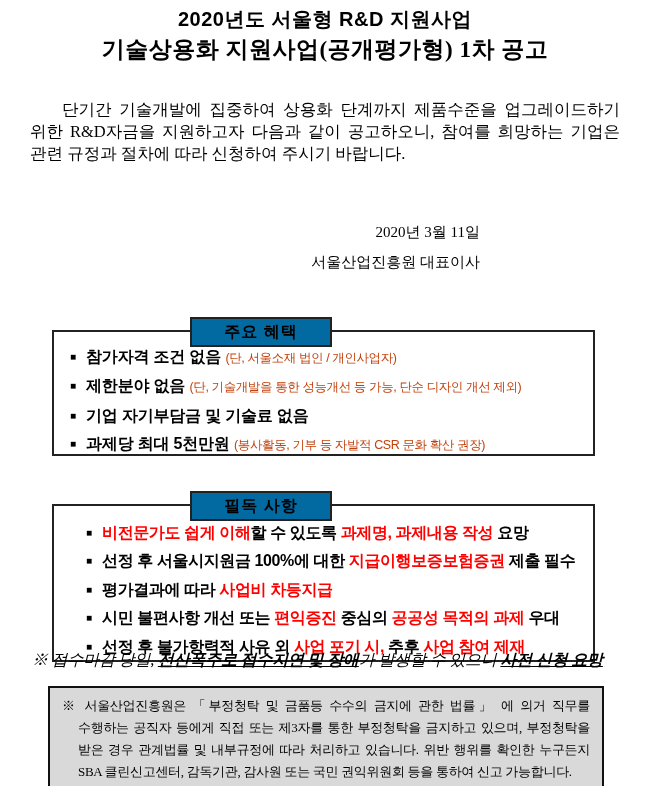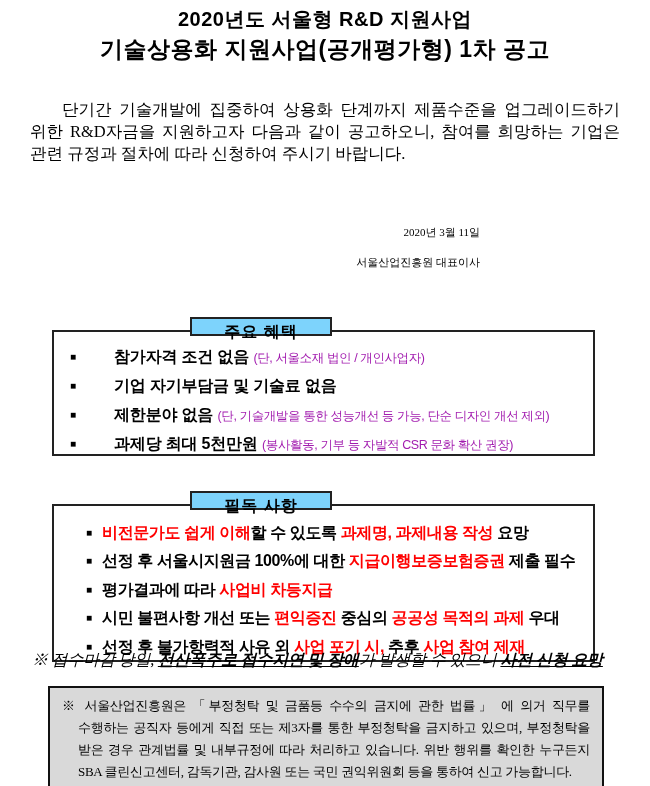--- a/index.html
+++ b/index.html
@@ -7,53 +7,53 @@
     position:relative;width:650px;height:786px;background:#ffffff;
     font-family:"Liberation Serif", serif;color:#000;overflow:hidden;
   }
   .supertitle{
     position:absolute;top:6px;left:0;width:650px;text-align:center;
     font-family:"Liberation Sans", sans-serif;font-weight:700;font-size:20px;
     letter-spacing:0.5px;
   }
   .doc-title{
     position:absolute;top:34px;left:0;width:650px;text-align:center;margin:0;
-    font-family:Liberation Sans, sans-serif;font-weight:800;font-size:23px;
+    font-family:Liberation Serif, serif;font-weight:800;font-size:23px;
     letter-spacing:0.5px;
   }
   .intro{
     position:absolute;top:99px;left:30px;width:590px;margin:0;
     font-size:16.5px;line-height:22px;text-align:justify;text-indent:32px;
     word-break:keep-all;
   }
   .dateblock{
     position:absolute;top:217px;left:0;width:480px;text-align:right;
-    font-size:11px;line-height:30px;
+    font-size:15px;line-height:30px;
   }
   .framed-box{
     position:absolute;left:52px;width:543px;border:2px solid #222;background:#fff;
     box-sizing:border-box;
   }
   .box1{top:330px;height:126px;}
   .box2{top:504px;height:158px;}
   .box-label{
-    position:absolute;top:-15px;left:136px;width:142px;height:19px;line-height:26px;
-    background:#7dd3fc;border:2px solid #222;text-align:center;
+    position:absolute;top:-15px;left:136px;width:142px;height:30px;line-height:26px;
+    background:#0369a1;border:2px solid #222;text-align:center;
     font-family:"Liberation Sans", sans-serif;font-weight:800;font-size:16px;
     z-index:2;box-sizing:border-box;letter-spacing:1px;
   }
   ul.bullets{list-style:none;margin:0;padding:11px 8px 0 16px;}
   .box2 ul.bullets{padding-top:13px;padding-left:32px;}
   .bullet-row{
     line-height:28.4px;white-space:nowrap;
     font-family:"Liberation Sans", sans-serif;font-size:16px;
   }
   .bullet-glyph{font-size:10px;vertical-align:2px;margin-right:10px;}
-  .benefit-main{font-weight:800;letter-spacing:-0.2px;margin-left:28px;}
-  .benefit-note{font-weight:400;font-size:12.5px;color:#a21caf;letter-spacing:-0.4px;}
+  .benefit-main{font-weight:800;letter-spacing:-0.2px;}
+  .benefit-note{font-weight:400;font-size:12.5px;color:#c2410c;letter-spacing:-0.4px;}
   .notice-seg{font-weight:600;letter-spacing:-0.4px;}
   .notice-seg.red{color:var(--accent-red,#ff0000);}
   .footnote{
     position:absolute;top:650px;left:32px;width:586px;
     font-family:"Liberation Serif", serif;font-style:italic;font-size:16px;
     letter-spacing:-0.2px;white-space:nowrap;
   }
   .fn-strong{font-weight:700;text-decoration:underline;}
   .legal-box{
     position:absolute;top:686px;left:48px;width:556px;min-height:90px;
@@ -76,22 +76,22 @@
 
   <div class="dateblock">
     <div>2020년 3월 11일</div>
     <div>서울산업진흥원 대표이사</div>
   </div>
 
   <div class="framed-box box1">
     <div class="box-label">주요 혜택</div>
     <ul class="bullets" id="benefits-list">
         <li class="bullet-row"><span class="bullet-glyph">■</span><span class="benefit-main">참가자격 조건 없음</span> <span class="benefit-note">(단, 서울소재 법인 / 개인사업자)</span></li>
+        <li class="bullet-row"><span class="bullet-glyph">■</span><span class="benefit-main">제한분야 없음</span> <span class="benefit-note">(단, 기술개발을 통한 성능개선 등 가능, 단순 디자인 개선 제외)</span></li>
         <li class="bullet-row"><span class="bullet-glyph">■</span><span class="benefit-main">기업 자기부담금 및 기술료 없음</span></li>
-        <li class="bullet-row"><span class="bullet-glyph">■</span><span class="benefit-main">제한분야 없음</span> <span class="benefit-note">(단, 기술개발을 통한 성능개선 등 가능, 단순 디자인 개선 제외)</span></li>
         <li class="bullet-row"><span class="bullet-glyph">■</span><span class="benefit-main">과제당 최대 5천만원</span> <span class="benefit-note">(봉사활동, 기부 등 자발적 CSR 문화 확산 권장)</span></li>
       </ul>
   </div>
 
   <div class="framed-box box2">
     <div class="box-label">필독 사항</div>
     <ul class="bullets" id="notice-list">
         <li class="bullet-row"><span class="bullet-glyph">■</span><span class="notice-seg red">비전문가도 쉽게 이해</span><span class="notice-seg">할 수 있도록 </span><span class="notice-seg red">과제명, 과제내용 작성</span><span class="notice-seg"> 요망</span></li>
         <li class="bullet-row"><span class="bullet-glyph">■</span><span class="notice-seg">선정 후 서울시지원금 100%에 대한 </span><span class="notice-seg red">지급이행보증보험증권</span><span class="notice-seg"> 제출 필수</span></li>
         <li class="bullet-row"><span class="bullet-glyph">■</span><span class="notice-seg">평가결과에 따라 </span><span class="notice-seg red">사업비 차등지급</span></li>

